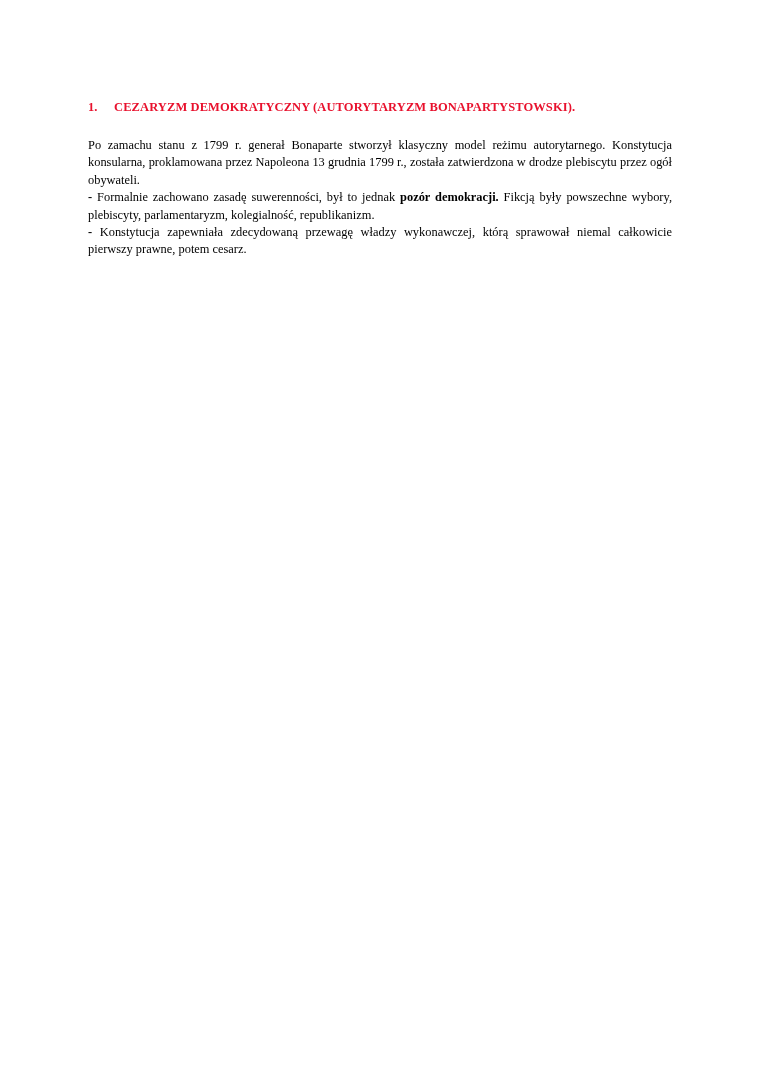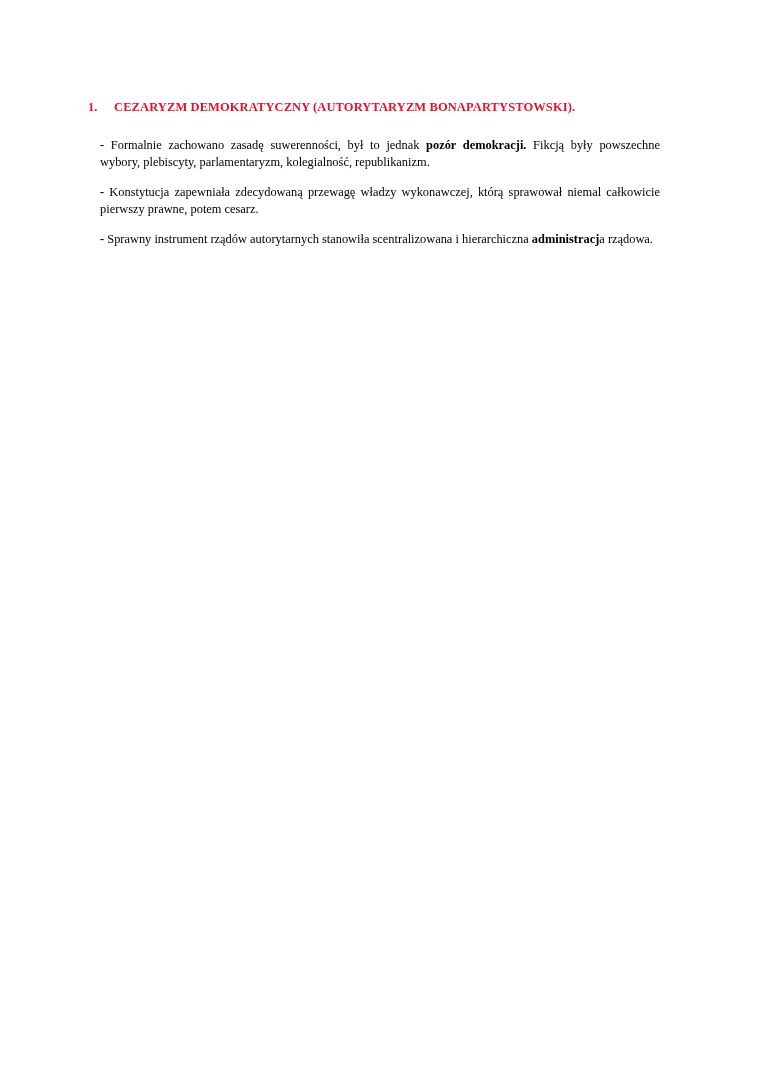--- a/index.html
+++ b/index.html
@@ -48,21 +48,21 @@
   }
   p.intro {
     margin-bottom: 0;
     text-indent: 0;
   }
   .bullet {
     font-size: 12.4px;
     line-height: 17.4px;
     text-align: justify;
     text-justify: inter-word;
-    margin: 12px;
+    margin: 0;
   }
   b, .b {
     font-weight: bold;
   }
   .wide-gap {
     
     word-spacing: 0.42em;
   }
   .wide-gap .tail {
     word-spacing: normal;
@@ -71,35 +71,31 @@
 </head>
 <body>
 
 <div class="page">
 
   <div class="doc-heading" style="color: rgb(232, 17, 45);">
     <span class="num">1.</span>
     <span class="htext">CEZARYZM DEMOKRATYCZNY (AUTORYTARYZM BONAPARTYSTOWSKI).</span>
   </div>
 
+  <p class="body intro">Po zamachu stanu z 1799 r. generał Bonaparte stworzył klasyczny model reżimu autorytarnego. Konstytucja konsularna, proklamowana przez Napoleona 13 grudnia 1799 r., została zatwierdzona w drodze plebiscytu przez ogół obywateli.</p>
 
   <p class="bullet">
     <b>-</b>
     <span>Formalnie zachowano zasadę suwerenności, był to jednak</span>
     <b>pozór demokracji.</b>
     <span>Fikcją były powszechne wybory, plebiscyty, parlamentaryzm, kolegialność, republikanizm.</span>
   </p>
 
   <p class="bullet">
     <b>-</b>
     <span>Konstytucja zapewniała zdecydowaną przewagę władzy wykonawczej, którą sprawował niemal całkowicie pierwszy prawne, potem cesarz.</span>
   </p>
 
 
-  <p class="bullet">
-    <b>-</b>
-    <span>Sprawny instrument rządów autorytarnych stanowiła scentralizowana i hierarchiczna</span>
-    <b>administracj</b><span>a rządowa.</span>
-  </p>
 
 
 
 </div>
 
 </body></html>

